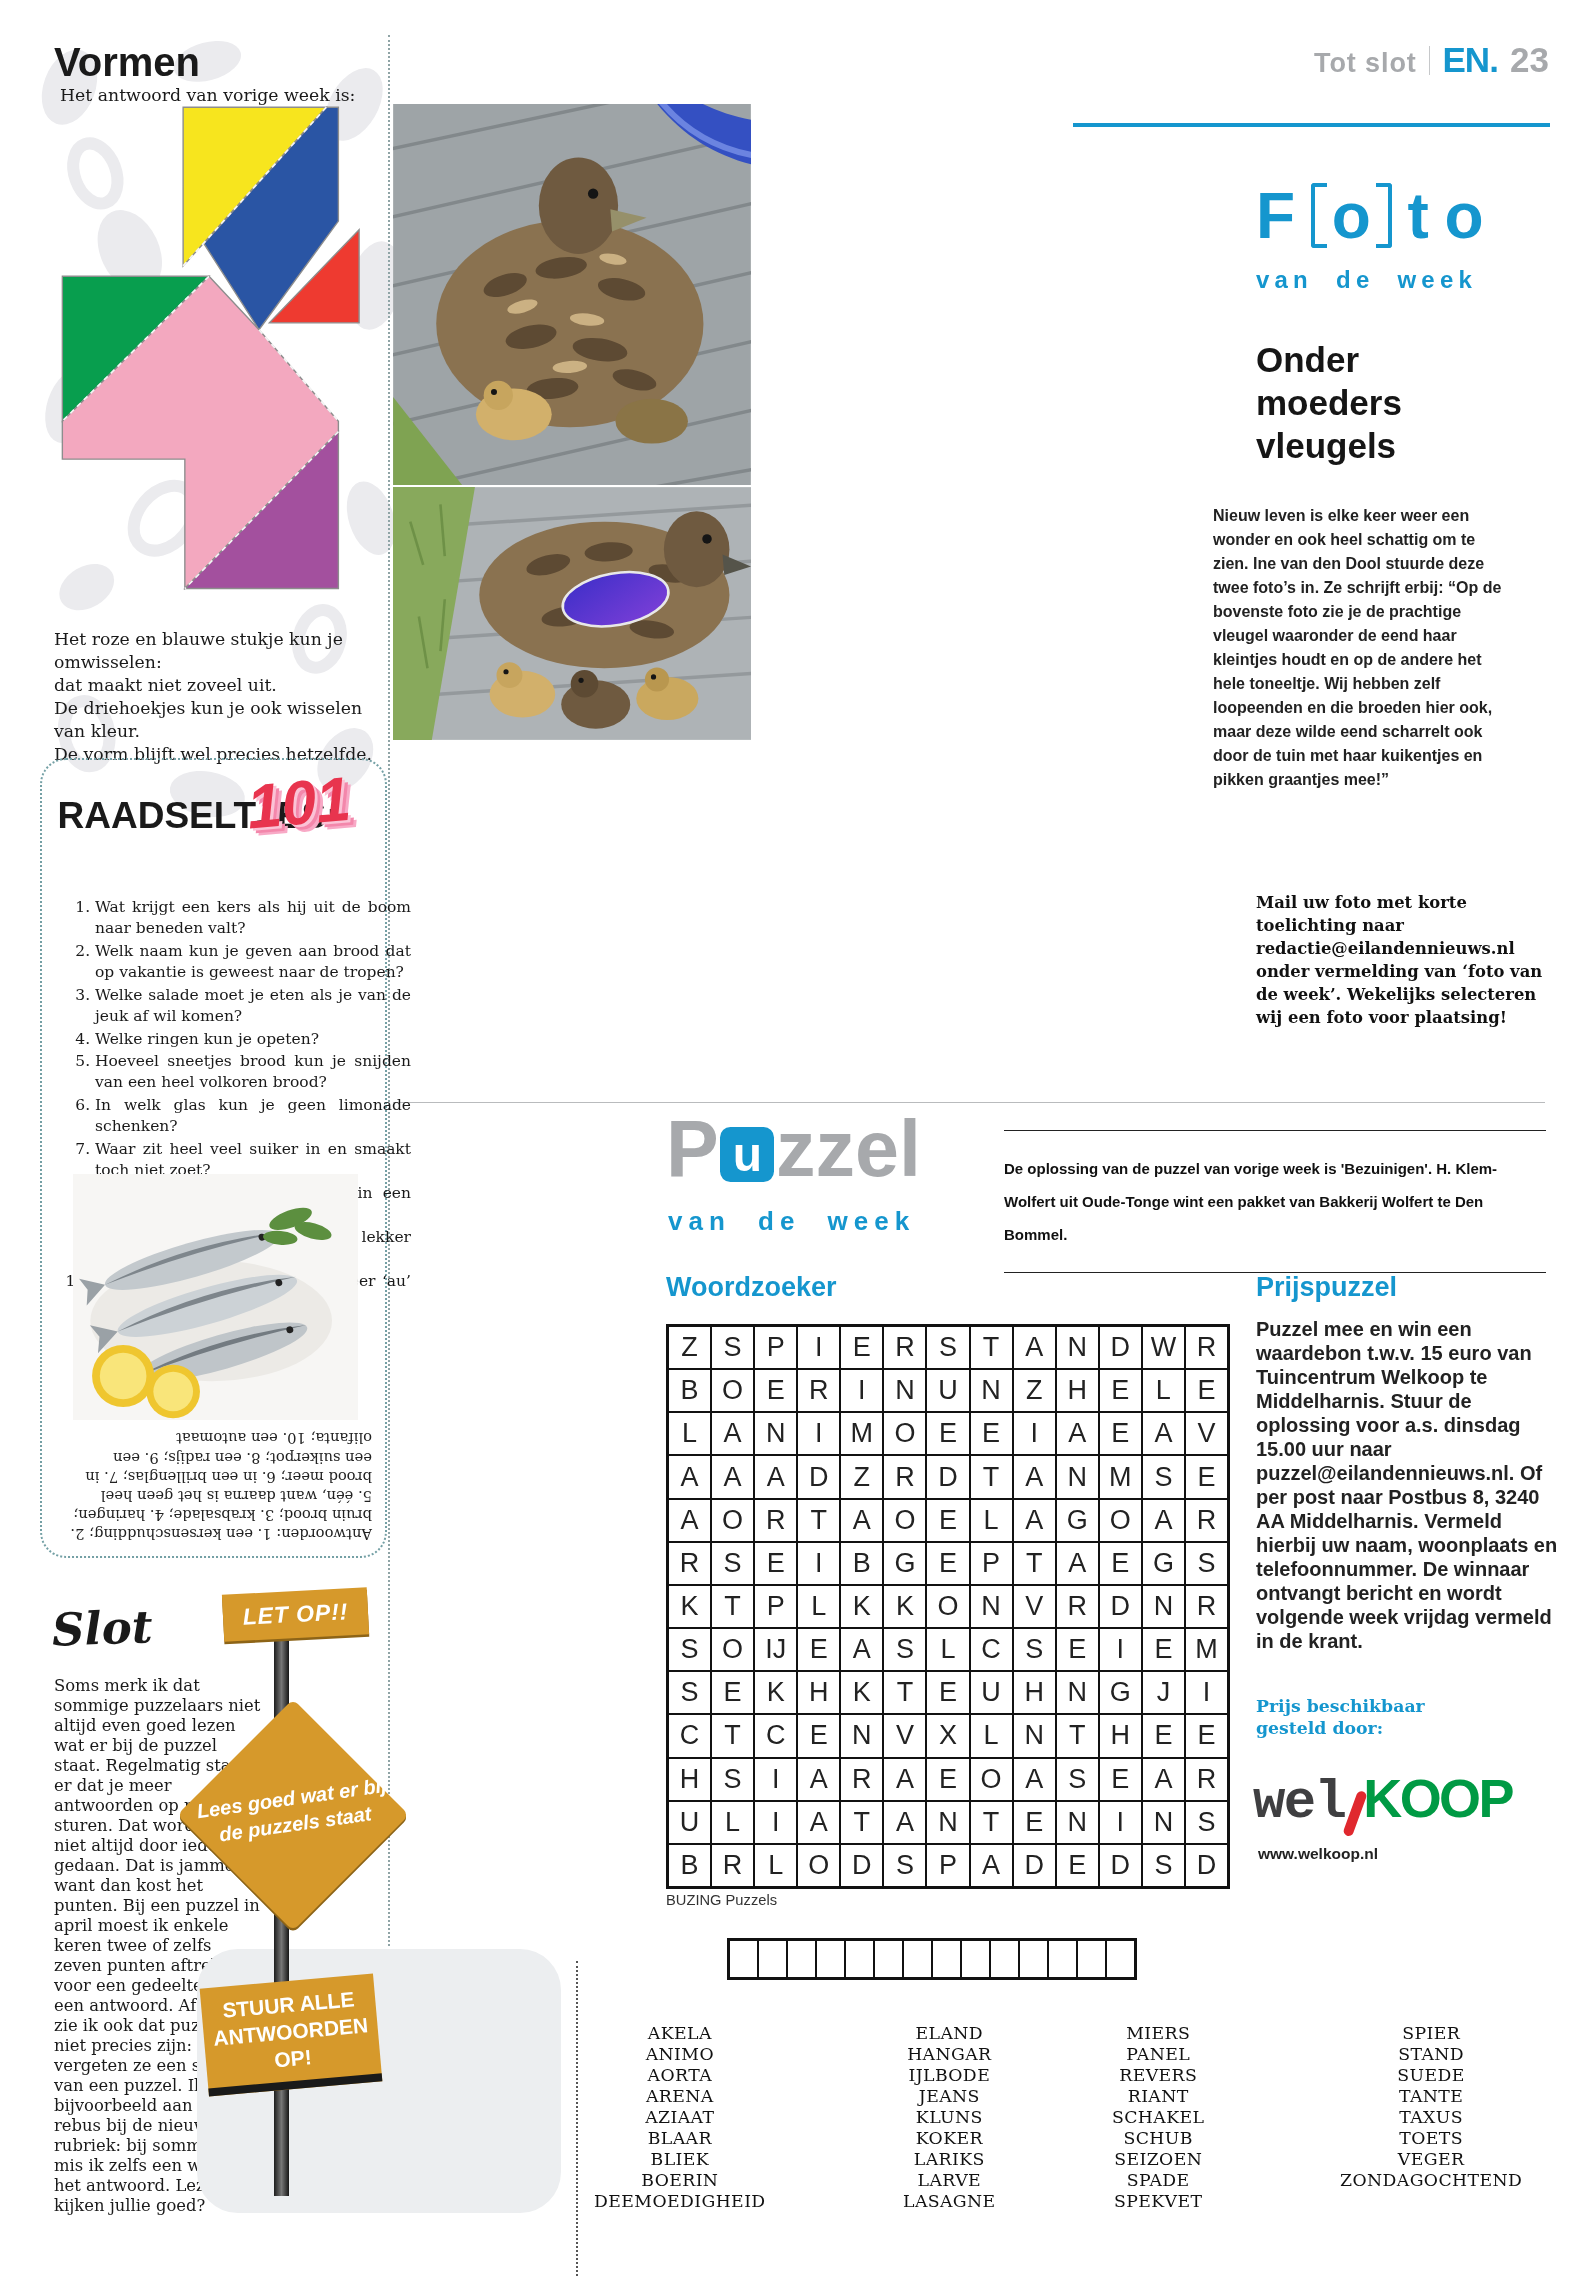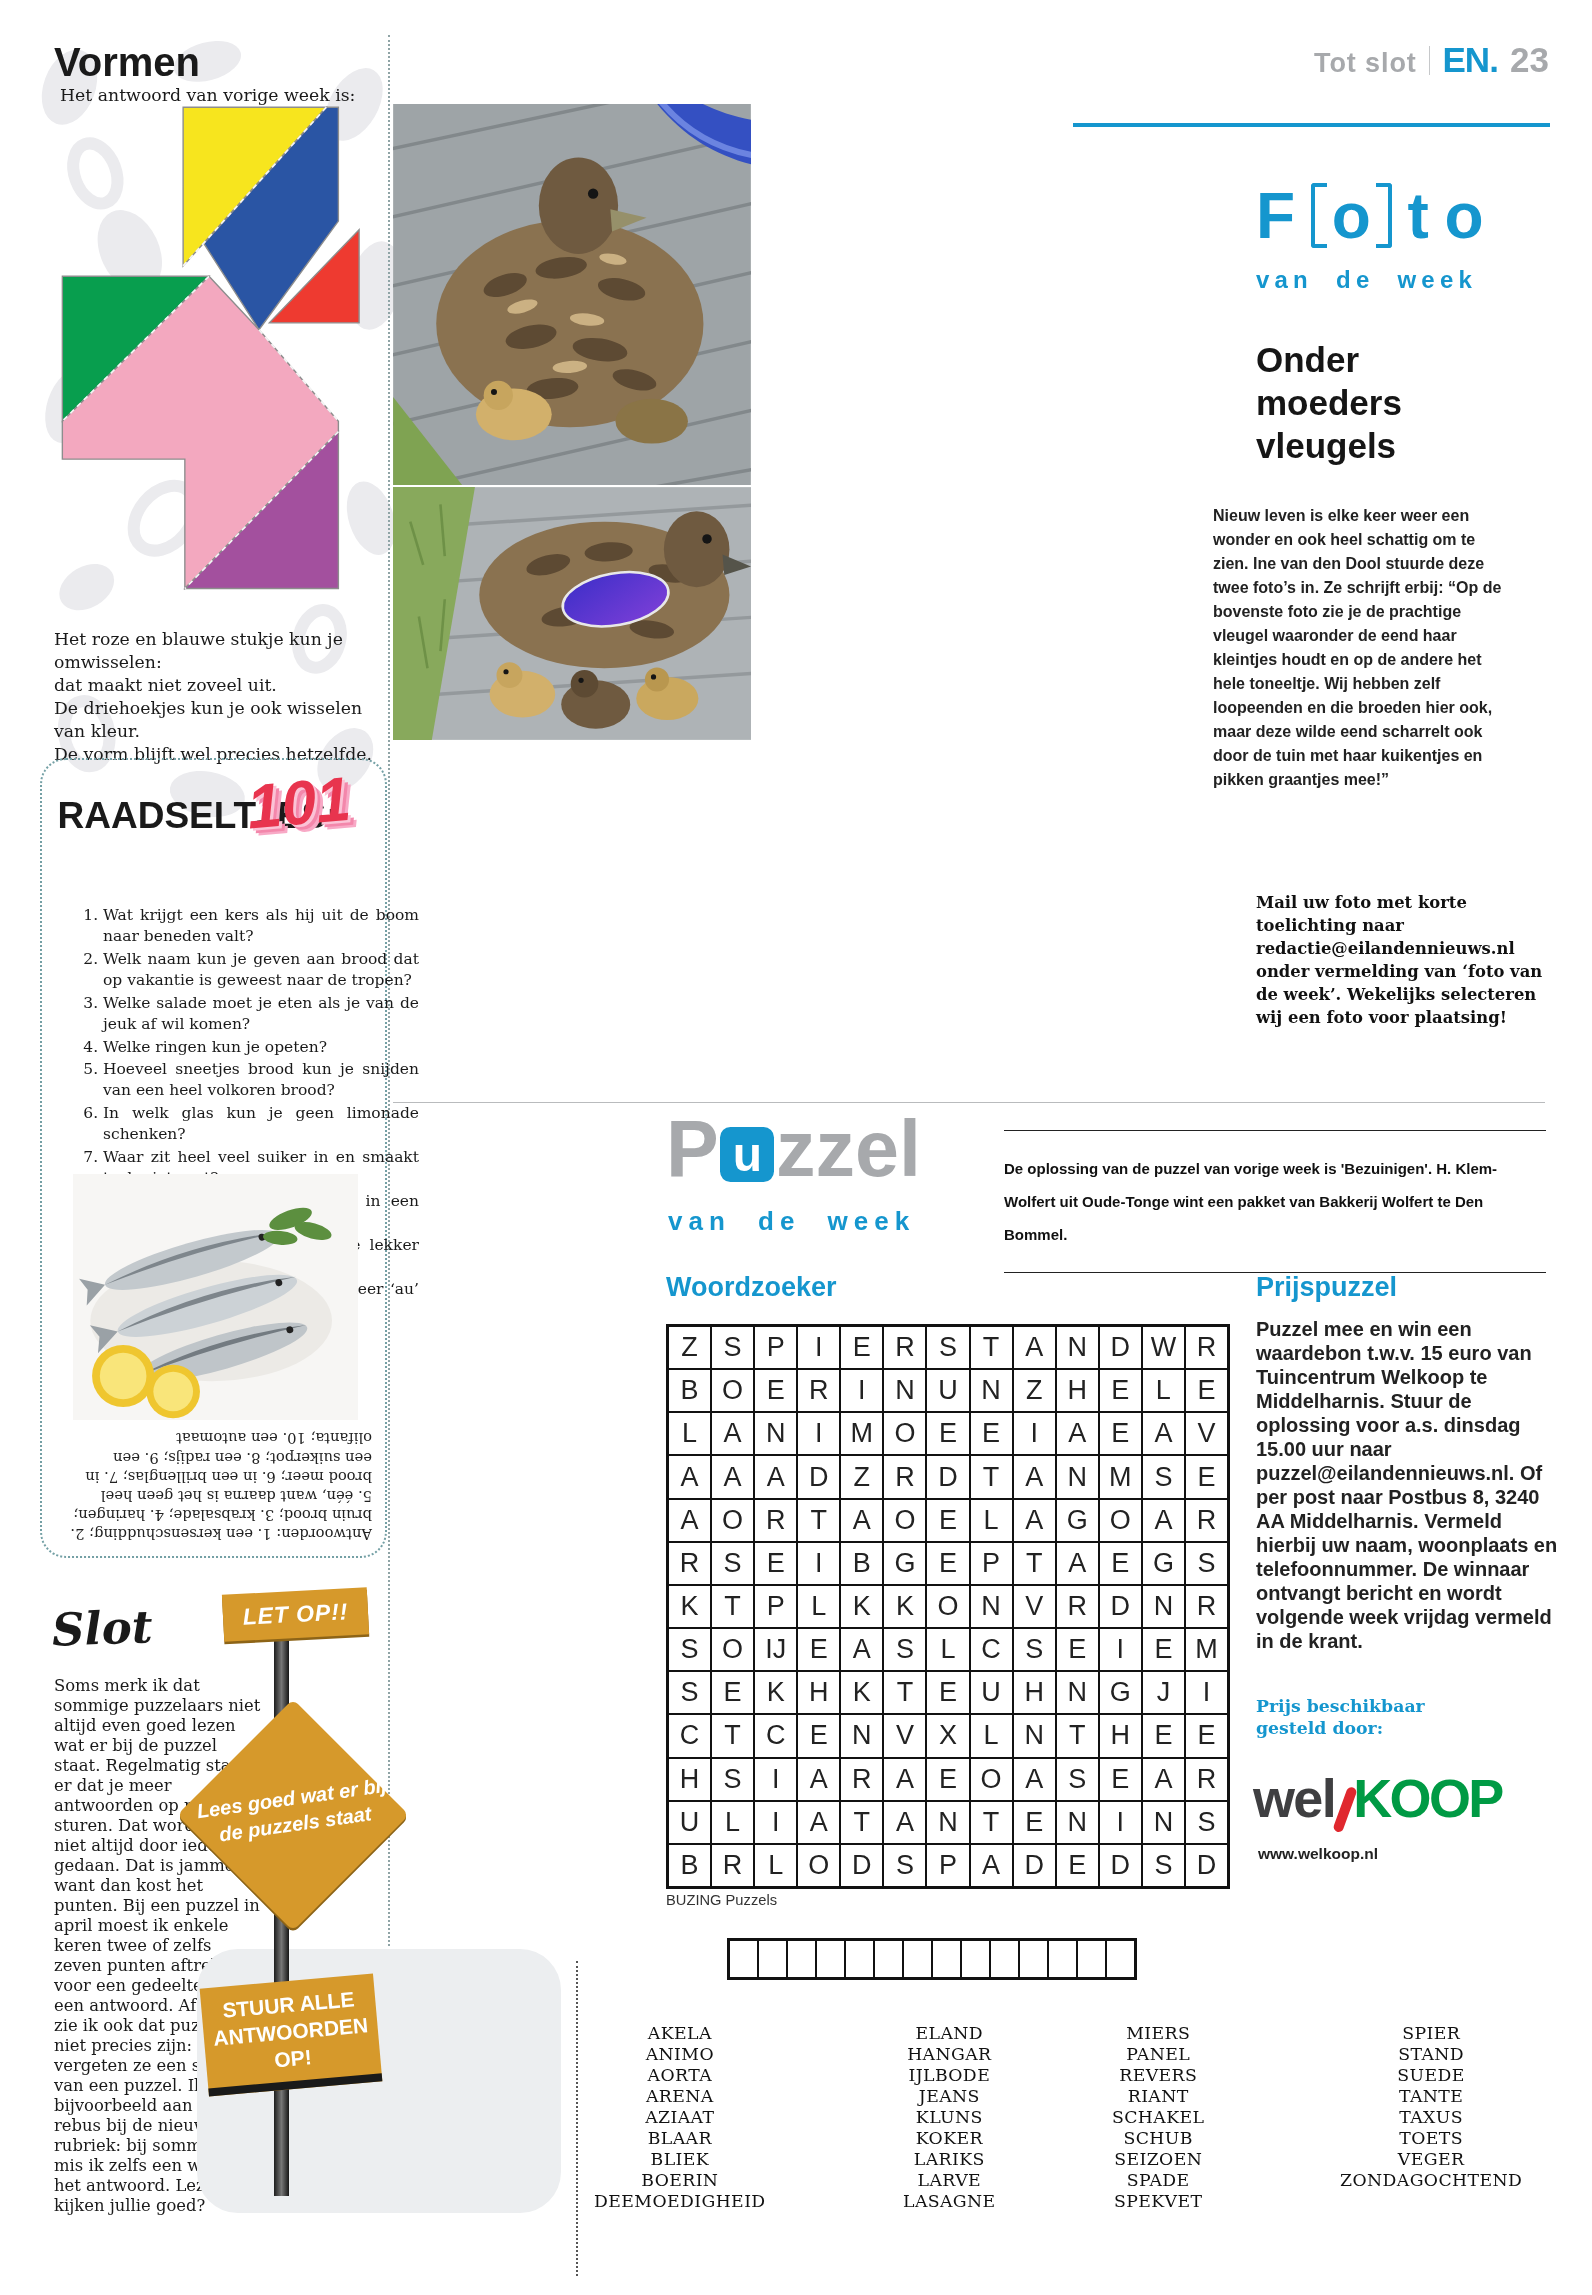--- a/index.html
+++ b/index.html
@@ -21,21 +21,21 @@
   .vormenTitle{left:54px;top:40px;font-size:40px;font-weight:800;}
   .vormenIntro{left:54px;top:85px;font-family:"DejaVu Serif",serif;font-size:17.3px;margin-left:6px;}
   .vormenCaption{left:54px;top:628px;font-family:"DejaVu Serif",serif;font-size:17.3px;
                  line-height:23px;white-space:pre-line;width:337px;}
   
   .rBox{left:40px;top:758px;width:343px;height:796px;border:2.6px dotted #74a0a5;border-radius:26px;}
   .rTitle{left:15.5px;top:35px;font-size:37px;font-weight:900;letter-spacing:0px;position:absolute;}
   .rLogo{left:205px;top:7px;position:absolute;font-size:62px;font-weight:900;font-style:italic;
          color:#e8344e;transform:rotate(-5deg);
          text-shadow:2.6px 2.6px 0 #fbc3d6,5.2px 5.2px 0 #f387ab,7.8px 7.8px 0 #f8a9c6;}
-  ol.riddles{position:absolute;left:12px;top:129px;width:316px;margin:16px;padding:0 0 0 33px;
+  ol.riddles{position:absolute;left:12px;top:129px;width:316px;margin:8px;padding:0 0 0 33px;
              font-family:"DejaVu Serif",serif;font-size:15.5px;line-height:1.36;text-align:justify;}
   ol.riddles li{margin:0 0 1.7px 0;}
   .fishWrap{position:absolute;left:31px;top:414px;width:285px;height:246px;}
   .rAnswers{position:absolute;left:14px;bottom:12px;width:316px;
             font-family:"DejaVu Serif",serif;font-size:14.7px;line-height:1.3;
             transform:rotate(180deg);color:#222;}
   
   .slotTitle{left:52px;top:1602px;font-family:"DejaVu Serif",serif;font-style:italic;
              font-weight:800;font-size:45px;transform:rotate(-2deg);}
   .slotBody{left:54px;top:1676px;width:209px;font-family:"DejaVu Serif",serif;
@@ -97,21 +97,21 @@
   .fotoHead{left:1256px;top:338px;width:224px;font-size:35px;font-weight:800;line-height:43px;color:#161616;}
   .fotoBody{left:1213px;top:504px;width:300px;font-size:16px;font-weight:700;line-height:24px;color:#222;}
   .mailNote{left:1256px;top:891px;width:300px;font-family:"DejaVu Serif",serif;font-weight:700;
             font-size:16.4px;line-height:23px;color:#111;}
   
   .ppTitle{left:1256px;top:1272px;font-size:27px;font-weight:800;color:#1596ce;}
   .ppBody{left:1256px;top:1317px;width:304px;font-size:20px;font-weight:700;line-height:24px;color:#222;}
   .ppSponsor{left:1256px;top:1695px;width:198px;font-family:"DejaVu Serif",serif;font-weight:700;
              font-size:17.3px;line-height:22.4px;color:#1596ce;}
   .wkLogo{left:1253px;top:1767px;display:flex;align-items:baseline;}
-  .wkWel{font-size:54px;font-weight:800;color:#3f3f41;letter-spacing:-1.7px;}
+  .wkWel{font-size:54px;font-weight:800;color:#3f3f41;letter-spacing:-1.7px;font-family:Liberation Mono, monospace;}
   .wkSlash{width:9.5px;height:47px;background:#e0282e;border-radius:5.2px;
            transform:rotate(20deg);margin:0 3.5px -3.5px 5.2px;align-self:flex-end;}
   .wkKoop{font-size:54px;font-weight:800;color:#009a44;letter-spacing:-2.6px;}
   .wkUrl{left:1258px;top:1845px;font-size:15.5px;font-weight:700;color:#222;}
 </style>
 </head>
 <body>
 
 <svg class="abs" style="left:35px;top:35px;" width="362" height="794" viewBox="0 0 420 920">
   <g fill="#ebebee">

